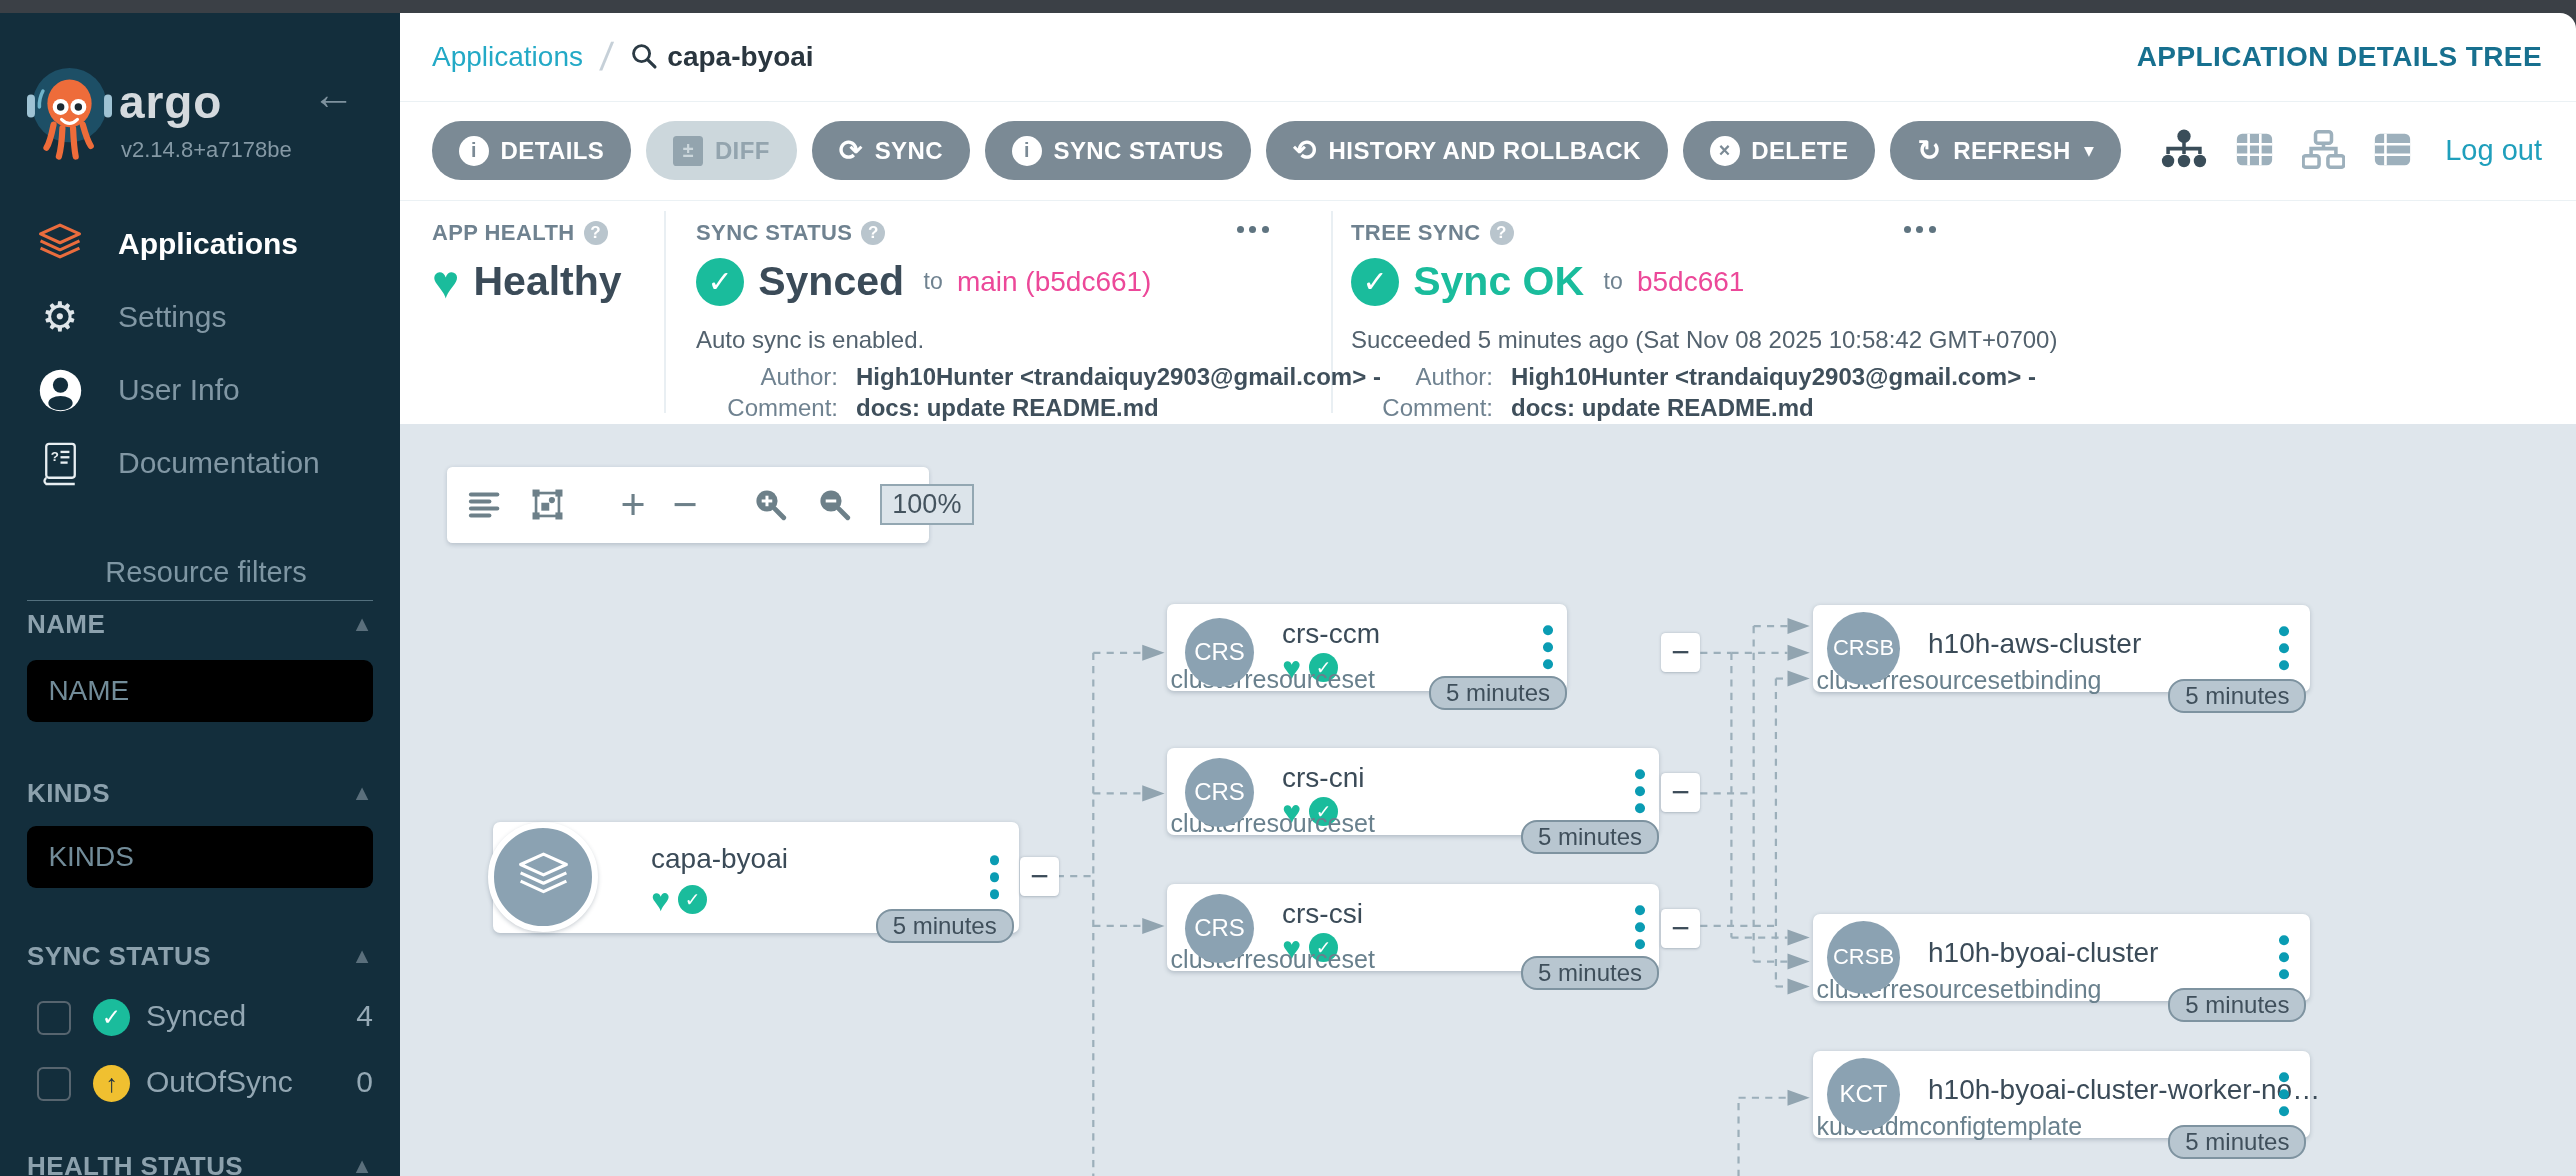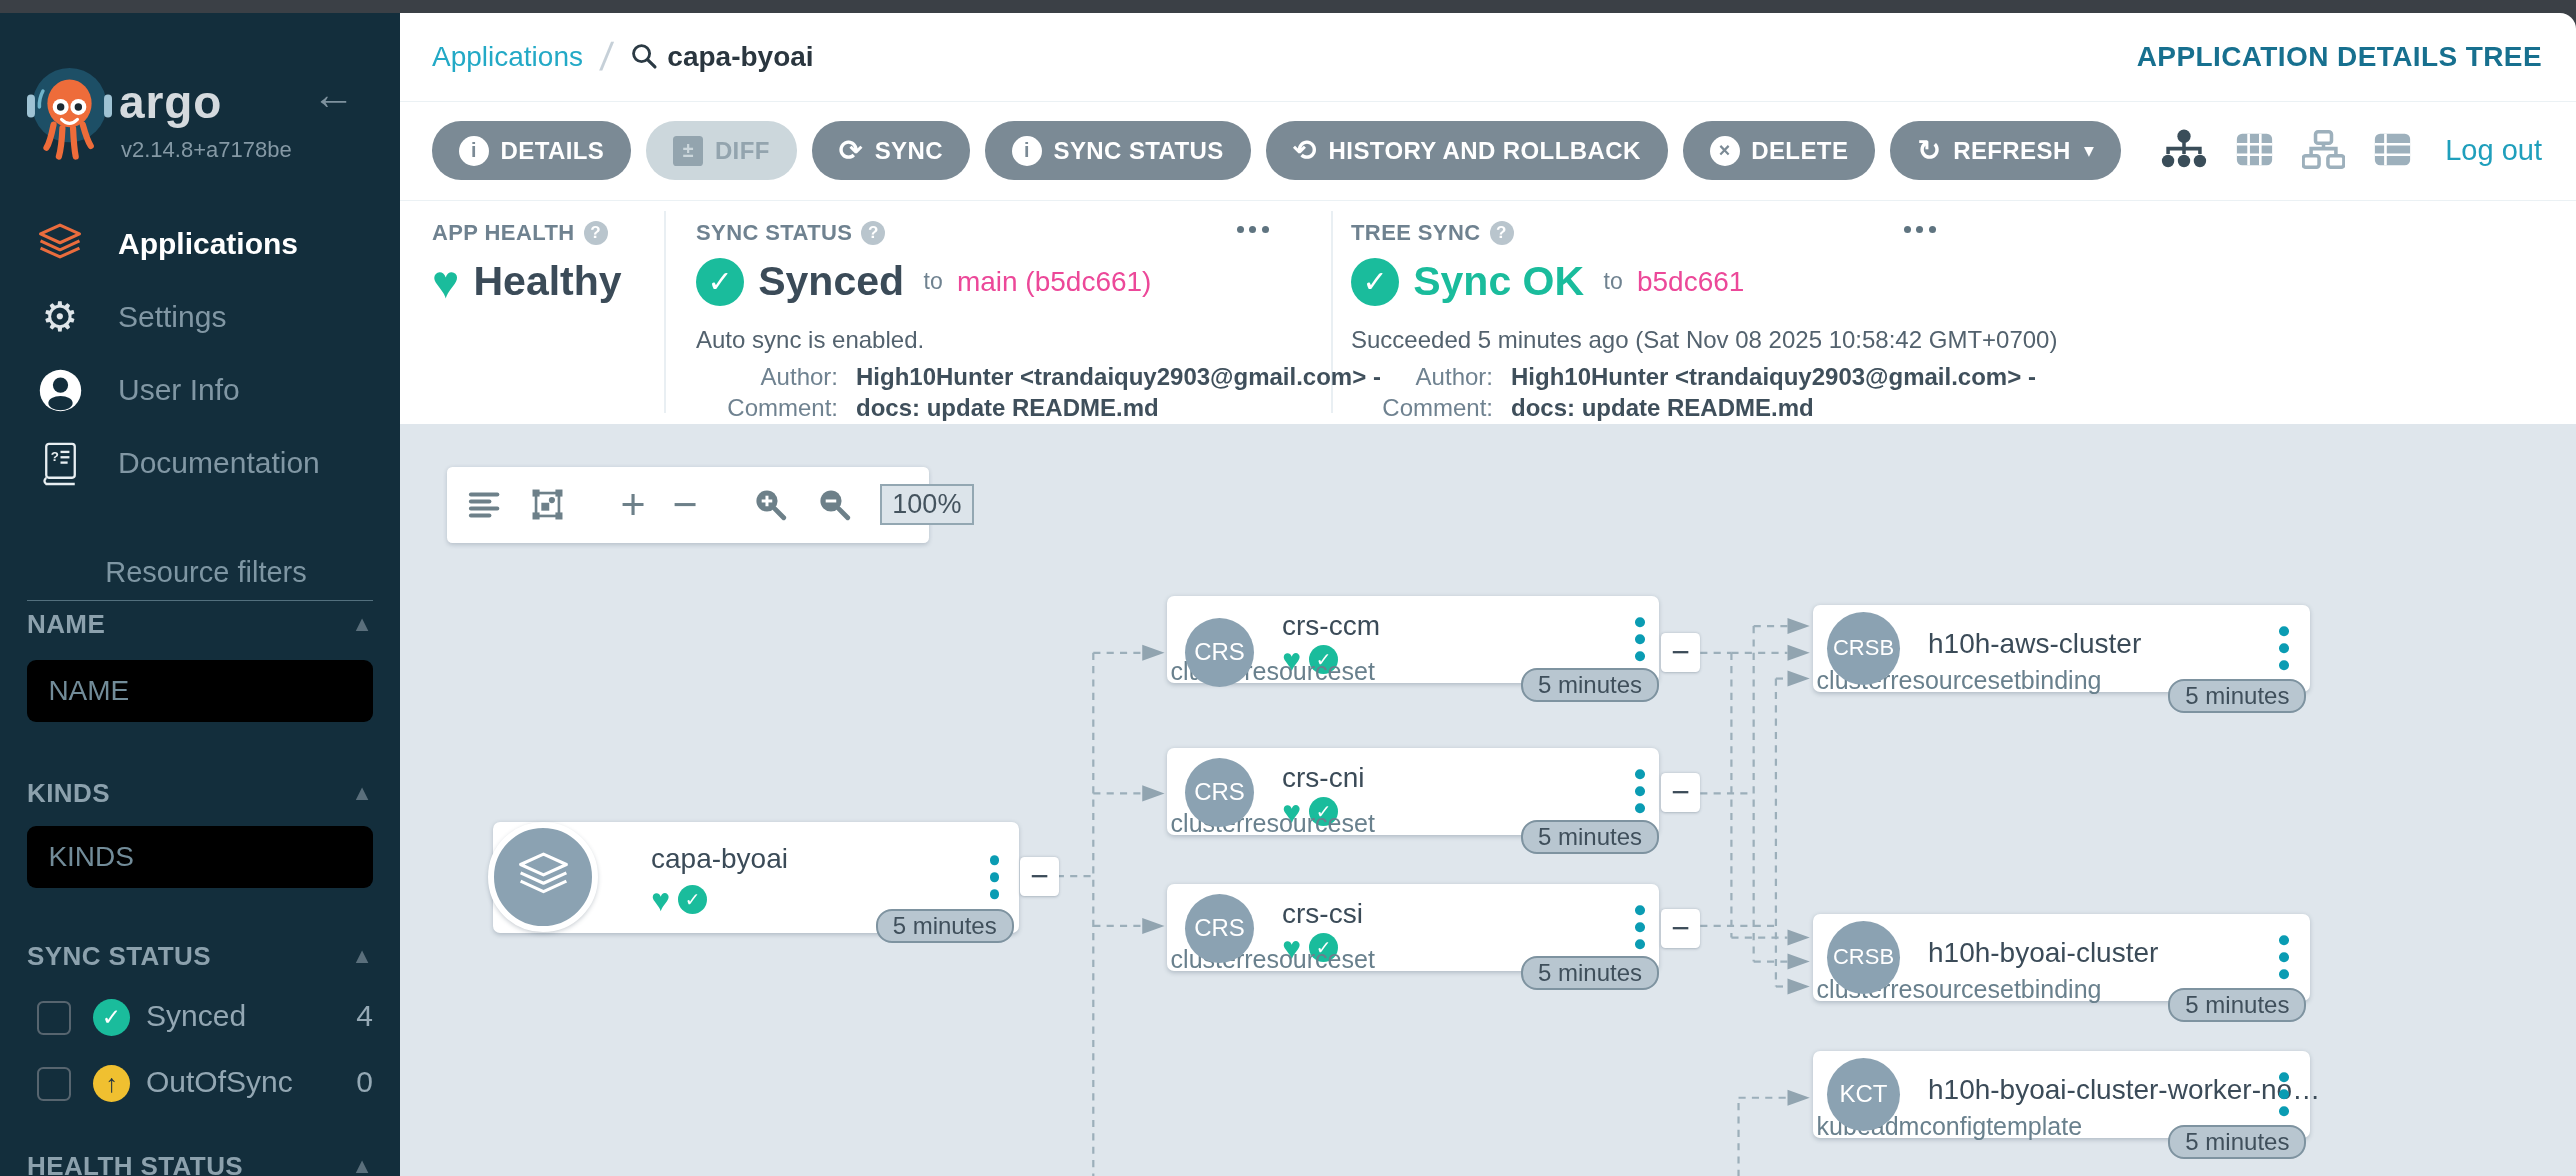--- a/index.html
+++ b/index.html
@@ -459,21 +459,21 @@
       </div>
       <div class="node-circle ring" style="left:88px; top:398px; width:110px; height:110px;">
         <svg width="55" height="52" viewBox="0 0 52 50">
           <polygon points="26,3 48,13 26,23 4,13" stroke="#fff" stroke-width="3" fill="none" stroke-linejoin="round"></polygon>
           <path d="M4,21 L26,31 L48,21" stroke="#fff" stroke-width="3" fill="none" stroke-linejoin="round"></path>
           <path d="M4,29 L26,39 L48,29" stroke="#fff" stroke-width="3" fill="none" stroke-linejoin="round"></path>
         </svg>
       </div>
       <div class="handle" style="left:620px; top:433px;">−</div>
 
-      <div class="node-card" style="left:767px; top:172px; width:492px; height:87px;text-align:center;">
+      <div class="node-card" style="left:767px; top:180px; width:400px; height:87px;text-align:center;">
         <span class="node-title" style="left:115px; top:14.2px;">crs-ccm</span>
         <span class="node-health" style="left:115px; top:48px;">
           <span class="heart-sm">♥</span>
           <span class="chk-sm">✓</span>
         </span>
         <span class="kind-label">clusterresourceset</span>
         <span class="vdots" style="right:14.2px;">
             <i></i>
             <i></i>
             <i></i>

